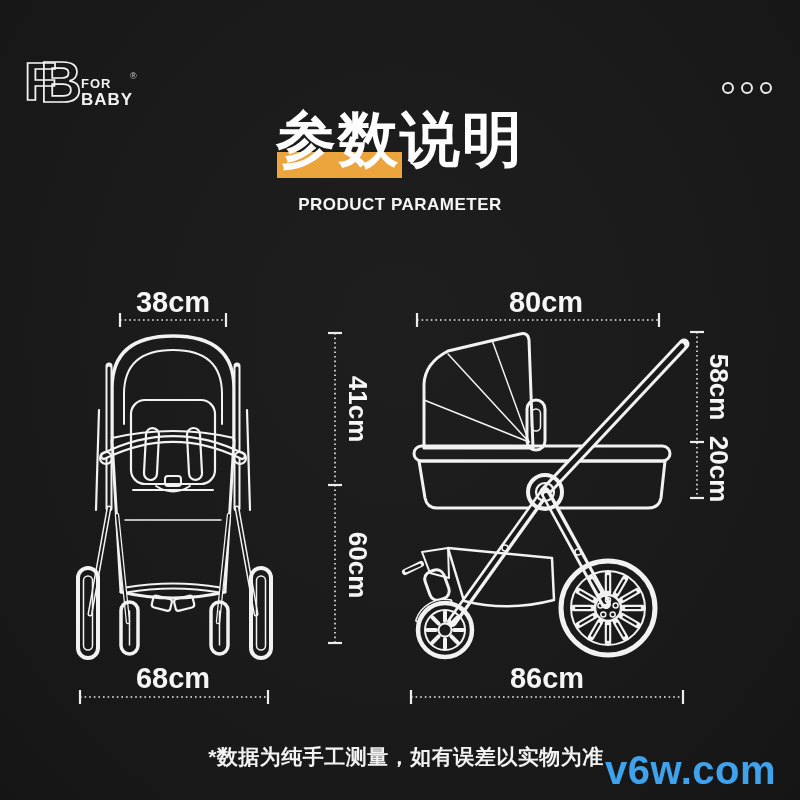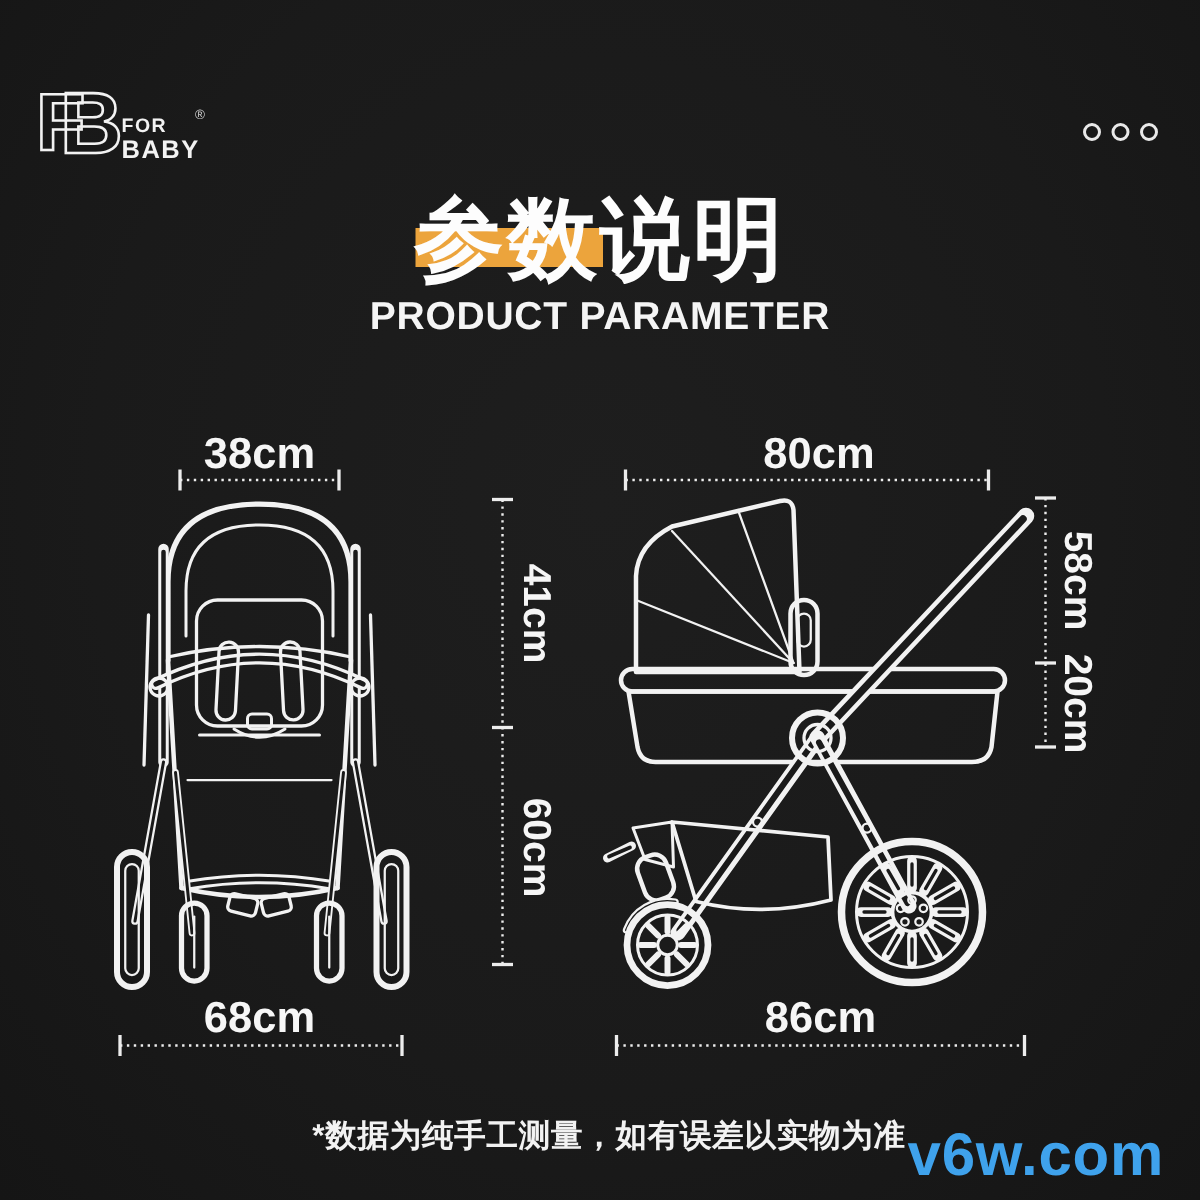--- a/index.html
+++ b/index.html
@@ -11,23 +11,23 @@
   }
   .abs{position:absolute;}
   
   .logo{left:24px;top:52px;width:140px;height:62px;}
   
   .menu-dots{right:28px;top:82px;display:flex;gap:7px;}
   .menu-dots span{display:block;width:8px;height:8px;border:2.4px solid #e9e9e9;border-radius:50%;}
   
   .accent-block{left:277px;top:152px;width:125px;height:26px;z-index:1;}
   .page-title{left:0;right:0;top:104px;text-align:center;z-index:2;
-    font-size:60px;font-weight:900;color:#fdfdfd;letter-spacing:2px;line-height:1.2;margin-top:20px;}
+    font-size:60px;font-weight:900;color:#fdfdfd;letter-spacing:2px;line-height:1.2;}
   .page-subtitle{left:0;right:0;top:195px;text-align:center;z-index:2;
-    font-size:26px;font-weight:bold;color:#f5f5f5;letter-spacing:0.5px;}
+    font-size:17px;font-weight:bold;color:#f5f5f5;letter-spacing:0.5px;}
   
   svg.diagram{left:0;top:270px;}
   svg .ln{stroke:#f2f2f2;fill:none;stroke-linecap:round;stroke-linejoin:round;}
   svg .core{stroke:#1a1a1a;fill:none;stroke-linecap:round;stroke-linejoin:round;}
   svg .dim-line{stroke:#ededed;stroke-width:1.6;stroke-dasharray:1.6 3;fill:none;}
   svg .dim-tick{stroke:#ededed;stroke-width:2.2;fill:none;}
   svg text.dim{font-family:"Liberation Sans",sans-serif;font-weight:bold;fill:#f6f6f6;font-size:29px;}
   svg text.dim.rot{font-size:26px;}
   
   .disclaimer{left:12px;right:0;top:743px;text-align:center;

